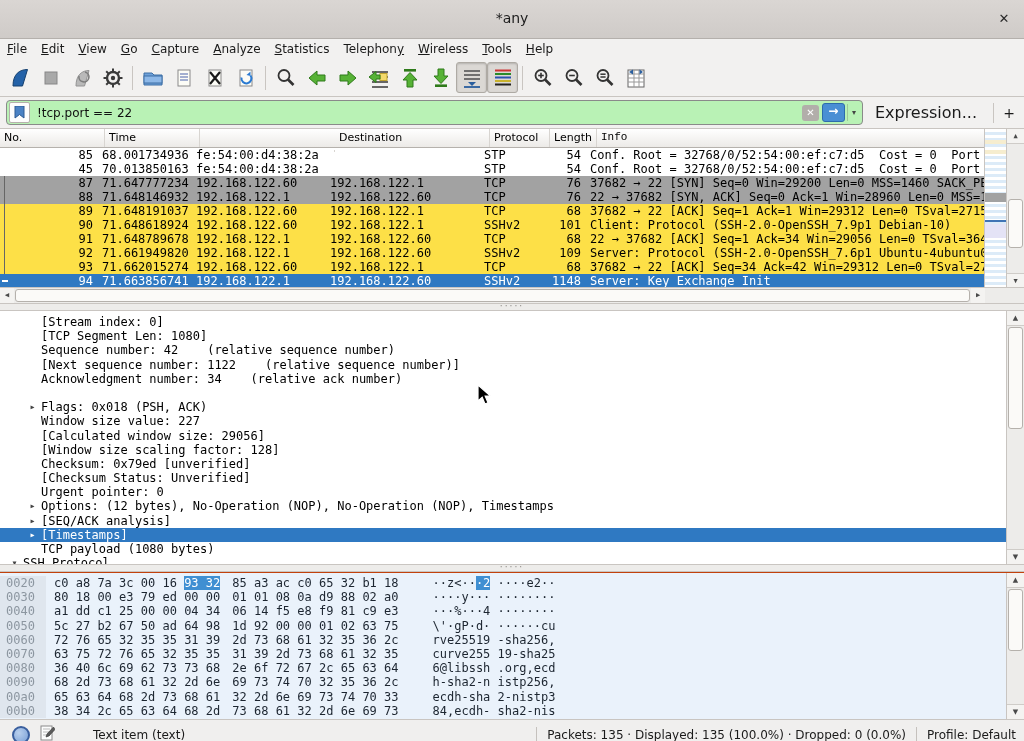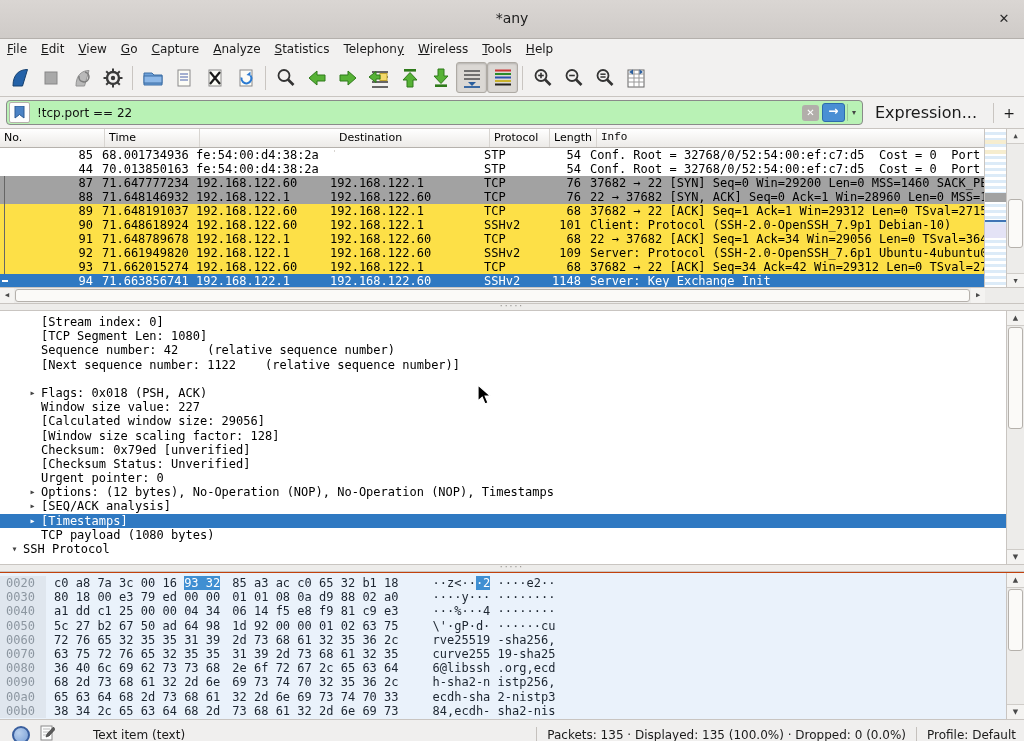--- a/index.html
+++ b/index.html
@@ -349,21 +349,21 @@
           <div class="cell c-no" style="text-align: left; padding-left: 4px; display: block;">No.</div>
           <div class="cell c-time" style="text-align: left; padding-left: 4px; display: block;">Time</div>
           <div class="cell c-src" style="text-align: left; padding-left: 4px; display: block; margin-top: 21px;">Source</div>
           <div class="cell c-dst" style="text-align: left; padding-left: 4px; display: block;">Destination</div>
           <div class="cell c-proto" style="text-align: left; padding-left: 4px; display: block;">Protocol</div>
           <div class="cell c-len" style="text-align: left; padding-left: 4px; display: block;">Length</div>
           <div class="cell hdr-info" style="text-align: left; padding-left: 4px; display: block; font-family: Liberation Mono, monospace;">Info</div>
         </div>
       <div class="pl-rows" id="pl-rows">
           <div class="prow"><div class="cell c-no"><span class="gut"></span><span class="num">85</span></div><div class="cell c-time">68.001734936</div><div class="cell c-src">fe:54:00:d4:38:2a</div><div class="cell c-dst"></div><div class="cell c-proto">STP</div><div class="cell c-len">54</div><div class="cell c-info">Conf. Root = 32768/0/52:54:00:ef:c7:d5  Cost = 0  Port =</div></div>
-          <div class="prow"><div class="cell c-no"><span class="gut"></span><span class="num">44</span></div><div class="cell c-time">70.013850163</div><div class="cell c-src">fe:54:00:d4:38:2a</div><div class="cell c-dst"></div><div class="cell c-proto">STP</div><div class="cell c-len">54</div><div class="cell c-info">Conf. Root = 32768/0/52:54:00:ef:c7:d5  Cost = 0  Port =</div></div>
+          <div class="prow"><div class="cell c-no"><span class="gut"></span><span class="num">45</span></div><div class="cell c-time">70.013850163</div><div class="cell c-src">fe:54:00:d4:38:2a</div><div class="cell c-dst"></div><div class="cell c-proto">STP</div><div class="cell c-len">54</div><div class="cell c-info">Conf. Root = 32768/0/52:54:00:ef:c7:d5  Cost = 0  Port =</div></div>
           <div class="prow gray"><div class="cell c-no"><span class="gut"><span class="rline"></span></span><span class="num">87</span></div><div class="cell c-time">71.647777234</div><div class="cell c-src">192.168.122.60</div><div class="cell c-dst">192.168.122.1</div><div class="cell c-proto">TCP</div><div class="cell c-len">76</div><div class="cell c-info">37682 → 22 [SYN] Seq=0 Win=29200 Len=0 MSS=1460 SACK_PERM</div></div>
           <div class="prow gray"><div class="cell c-no"><span class="gut"><span class="rline"></span></span><span class="num">88</span></div><div class="cell c-time">71.648146932</div><div class="cell c-src">192.168.122.1</div><div class="cell c-dst">192.168.122.60</div><div class="cell c-proto">TCP</div><div class="cell c-len">76</div><div class="cell c-info">22 → 37682 [SYN, ACK] Seq=0 Ack=1 Win=28960 Len=0 MSS=1460</div></div>
           <div class="prow lav"><div class="cell c-no"><span class="gut"><span class="rline"></span></span><span class="num">89</span></div><div class="cell c-time">71.648191037</div><div class="cell c-src">192.168.122.60</div><div class="cell c-dst">192.168.122.1</div><div class="cell c-proto">TCP</div><div class="cell c-len">68</div><div class="cell c-info">37682 → 22 [ACK] Seq=1 Ack=1 Win=29312 Len=0 TSval=271566</div></div>
           <div class="prow lav"><div class="cell c-no"><span class="gut"><span class="rline"></span></span><span class="num">90</span></div><div class="cell c-time">71.648618924</div><div class="cell c-src">192.168.122.60</div><div class="cell c-dst">192.168.122.1</div><div class="cell c-proto">SSHv2</div><div class="cell c-len">101</div><div class="cell c-info">Client: Protocol (SSH-2.0-OpenSSH_7.9p1 Debian-10)</div></div>
           <div class="prow lav"><div class="cell c-no"><span class="gut"><span class="rline"></span></span><span class="num">91</span></div><div class="cell c-time">71.648789678</div><div class="cell c-src">192.168.122.1</div><div class="cell c-dst">192.168.122.60</div><div class="cell c-proto">TCP</div><div class="cell c-len">68</div><div class="cell c-info">22 → 37682 [ACK] Seq=1 Ack=34 Win=29056 Len=0 TSval=36495</div></div>
           <div class="prow lav"><div class="cell c-no"><span class="gut"><span class="rline"></span></span><span class="num">92</span></div><div class="cell c-time">71.661949820</div><div class="cell c-src">192.168.122.1</div><div class="cell c-dst">192.168.122.60</div><div class="cell c-proto">SSHv2</div><div class="cell c-len">109</div><div class="cell c-info">Server: Protocol (SSH-2.0-OpenSSH_7.6p1 Ubuntu-4ubuntu0.3</div></div>
           <div class="prow lav"><div class="cell c-no"><span class="gut"><span class="rline"></span></span><span class="num">93</span></div><div class="cell c-time">71.662015274</div><div class="cell c-src">192.168.122.60</div><div class="cell c-dst">192.168.122.1</div><div class="cell c-proto">TCP</div><div class="cell c-len">68</div><div class="cell c-info">37682 → 22 [ACK] Seq=34 Ack=42 Win=29312 Len=0 TSval=27156</div></div>
           <div class="prow sel"><div class="cell c-no"><span class="gut"><span class="cdash"></span></span><span class="num">94</span></div><div class="cell c-time">71.663856741</div><div class="cell c-src">192.168.122.1</div><div class="cell c-dst">192.168.122.60</div><div class="cell c-proto">SSHv2</div><div class="cell c-len">1148</div><div class="cell c-info">Server: Key Exchange Init</div></div>
         </div>
     </div>
@@ -388,20 +388,21 @@
   </div>
 
   <div class="splitter">·····</div>
 
   <div class="details">
     <div class="det-lines" id="det-lines">
         <div class="dline lvl2"><span class="arrow"></span><span>[Stream index: 0]</span></div>
         <div class="dline lvl2"><span class="arrow"></span><span>[TCP Segment Len: 1080]</span></div>
         <div class="dline lvl2"><span class="arrow"></span><span>Sequence number: 42    (relative sequence number)</span></div>
         <div class="dline lvl2"><span class="arrow"></span><span>[Next sequence number: 1122    (relative sequence number)]</span></div>
+        <div class="dline lvl2"><span class="arrow"></span><span>Acknowledgment number: 34    (relative ack number)</span></div>
         <div class="dline lvl2"><span class="arrow"></span></div>
         <div class="dline lvl2"><span class="arrow">▸</span><span>Flags: 0x018 (PSH, ACK)</span></div>
         <div class="dline lvl2"><span class="arrow"></span><span>Window size value: 227</span></div>
         <div class="dline lvl2"><span class="arrow"></span><span>[Calculated window size: 29056]</span></div>
         <div class="dline lvl2"><span class="arrow"></span><span>[Window size scaling factor: 128]</span></div>
         <div class="dline lvl2"><span class="arrow"></span><span>Checksum: 0x79ed [unverified]</span></div>
         <div class="dline lvl2"><span class="arrow"></span><span>[Checksum Status: Unverified]</span></div>
         <div class="dline lvl2"><span class="arrow"></span><span>Urgent pointer: 0</span></div>
         <div class="dline lvl2"><span class="arrow">▸</span><span>Options: (12 bytes), No-Operation (NOP), No-Operation (NOP), Timestamps</span></div>
         <div class="dline lvl2"><span class="arrow">▸</span><span>[SEQ/ACK analysis]</span></div>

